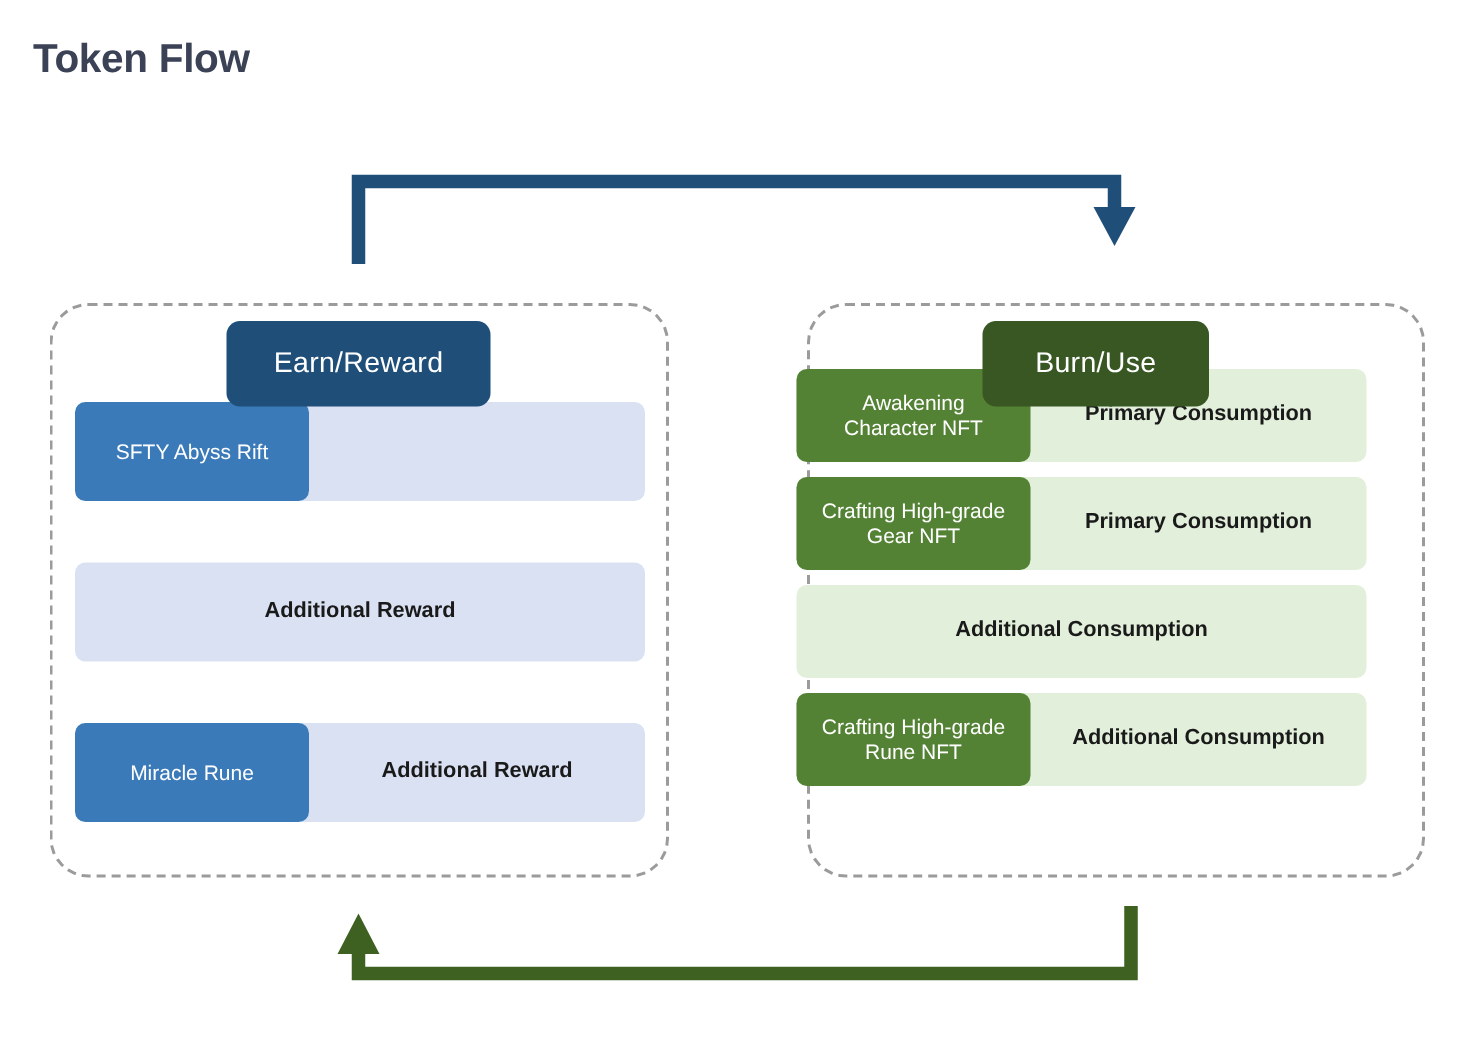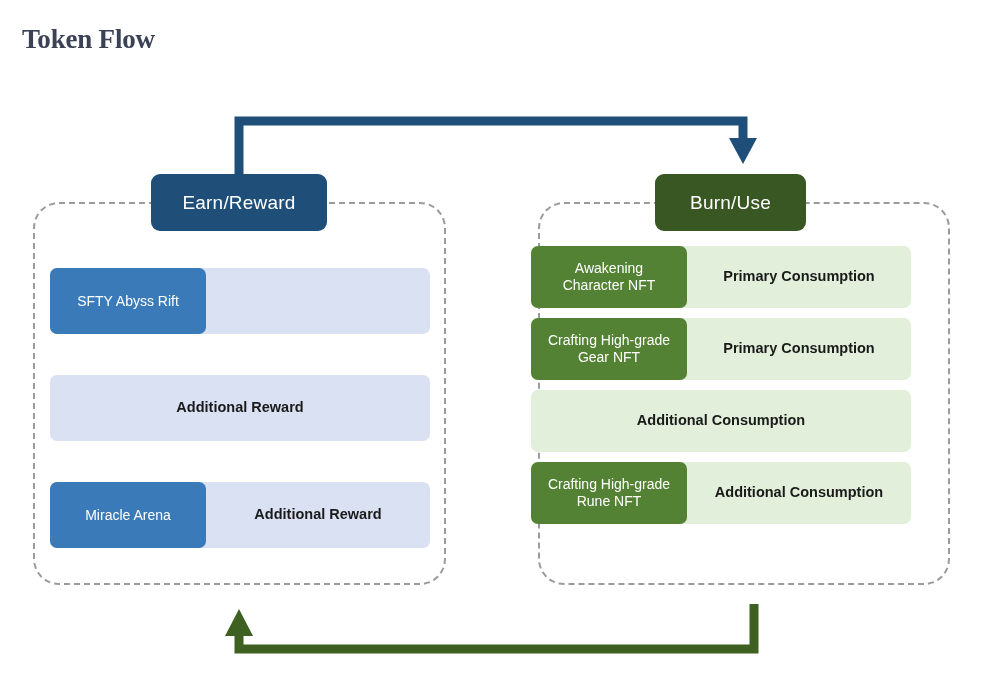--- a/index.html
+++ b/index.html
@@ -19,21 +19,20 @@
 
   #page-title {
     position: absolute;
     left: 22px;
     top: 24px;
     font-size: 27px;
     font-weight: bold;
     letter-spacing: -0.2px;
     color: #3b4256;
     white-space: nowrap;
-    font-family: Liberation Serif, serif;
   }
 
   
   #flow-arrows {
     position: absolute;
     left: 0;
     top: 0;
     width: 982px;
     height: 691px;
     pointer-events: none;
@@ -65,20 +64,21 @@
     position: absolute;
     display: flex;
     align-items: center;
     justify-content: center;
     border-radius: 9px;
     color: #ffffff;
     font-size: 19px;
     letter-spacing: 0.2px;
     box-sizing: border-box;
     z-index: 5;
+    margin-top: 40px;
   }
   #pill-earn {
     left: 151px;
     top: 174px;
     width: 176px;
     height: 57px;
     background: #1f4e79;
   }
   #pill-burn {
     left: 655px;
@@ -187,21 +187,21 @@
   </div>
 
   <div class="flow-row">
     <div class="row-note">
       <span>Additional Reward</span>
     </div>
   </div>
 
   <div class="flow-row">
     <div class="row-chip">
-      <span>Miracle Arena</span>
+      <span>Miracle Rune</span>
     </div>
     <div class="row-note">
       <span>Additional Reward</span>
     </div>
   </div>
 
 </div>
 
 <div id="panel-burn" class="group-panel"></div>
 

